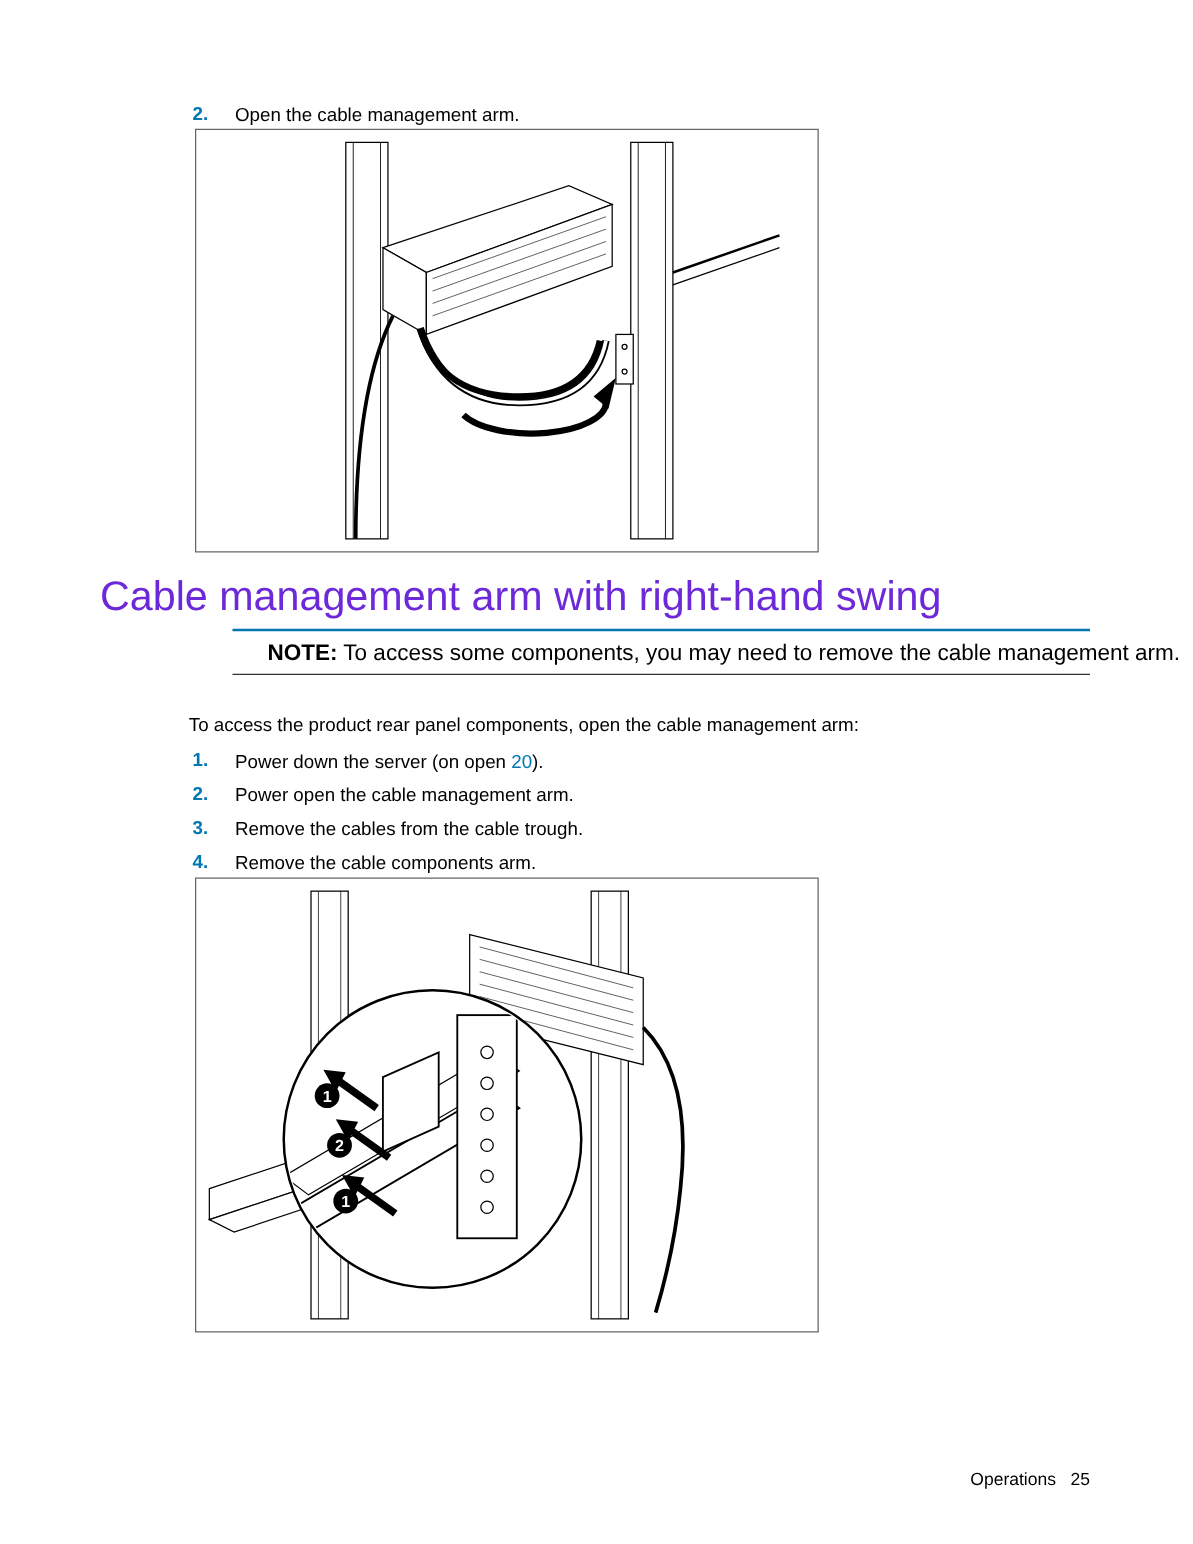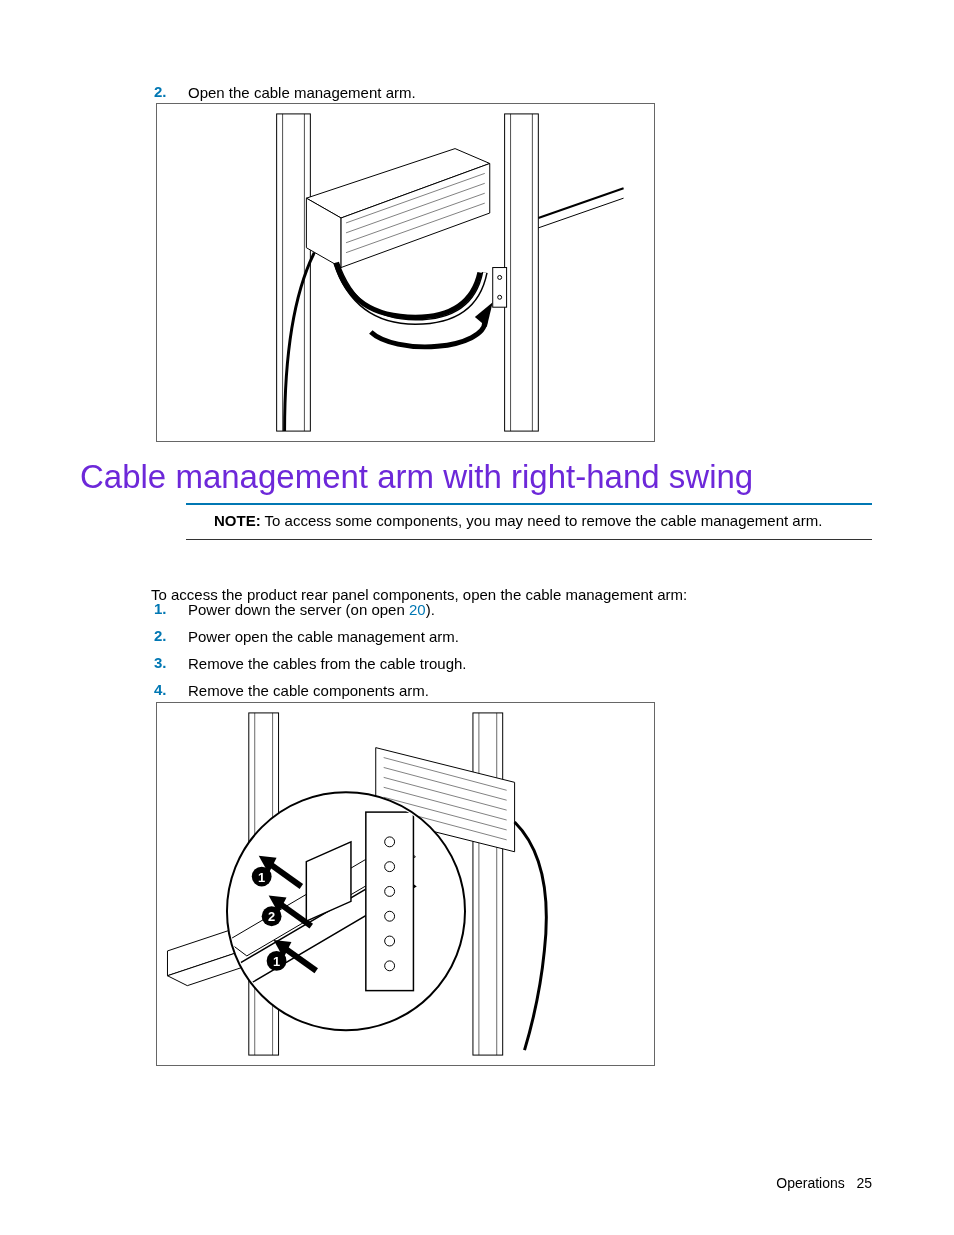--- a/index.html
+++ b/index.html
@@ -62,21 +62,21 @@
   }
   .hr-thin {
     position: absolute;
     height: 1px;
     background: #333;
   }
   .note-line {
     position: absolute;
     font-family: "Arial Narrow", Arial, sans-serif;
     font-stretch: condensed;
-    font-size: 15px;
+    font-size: 18px;
   }
   .note-line .label {
     font-weight: bold;
   }
   .intro {
     position: absolute;
     font-family: "Arial Narrow", Arial, sans-serif;
     font-stretch: condensed;
     font-size: 15px;
   }
@@ -139,21 +139,21 @@
 
   <div class="heading" style="left:80px; top:458px;">Cable management arm with right-hand swing</div>
 
   <div class="hr-thick" style="left:186px; top:503px; width:686px;"></div>
   <div class="note-line" style="left:214px; top:512px;">
     <span class="label">NOTE:</span>
     <span>To access some components, you may need to remove the cable management arm.</span>
   </div>
   <div class="hr-thin" style="left:186px; top:539px; width:686px;"></div>
 
-  <div class="intro" style="left:151px; top:586px;">To access the product rear panel components, open the cable management arm:</div>
+  <div class="intro" style="left:151px; top:572px;">To access the product rear panel components, open the cable management arm:</div>
 
   <div class="step-row" style="left:154px; top:600px;">
     <span class="step-num">1.</span>
     <span class="step-text">
       <span>Power down the server (on open </span><span class="pg-link">20</span><span>).</span>
     </span>
   </div>
   <div class="step-row" style="left:154px; top:627px;">
     <span class="step-num">2.</span>
     <span class="step-text">Power open the cable management arm.</span>

